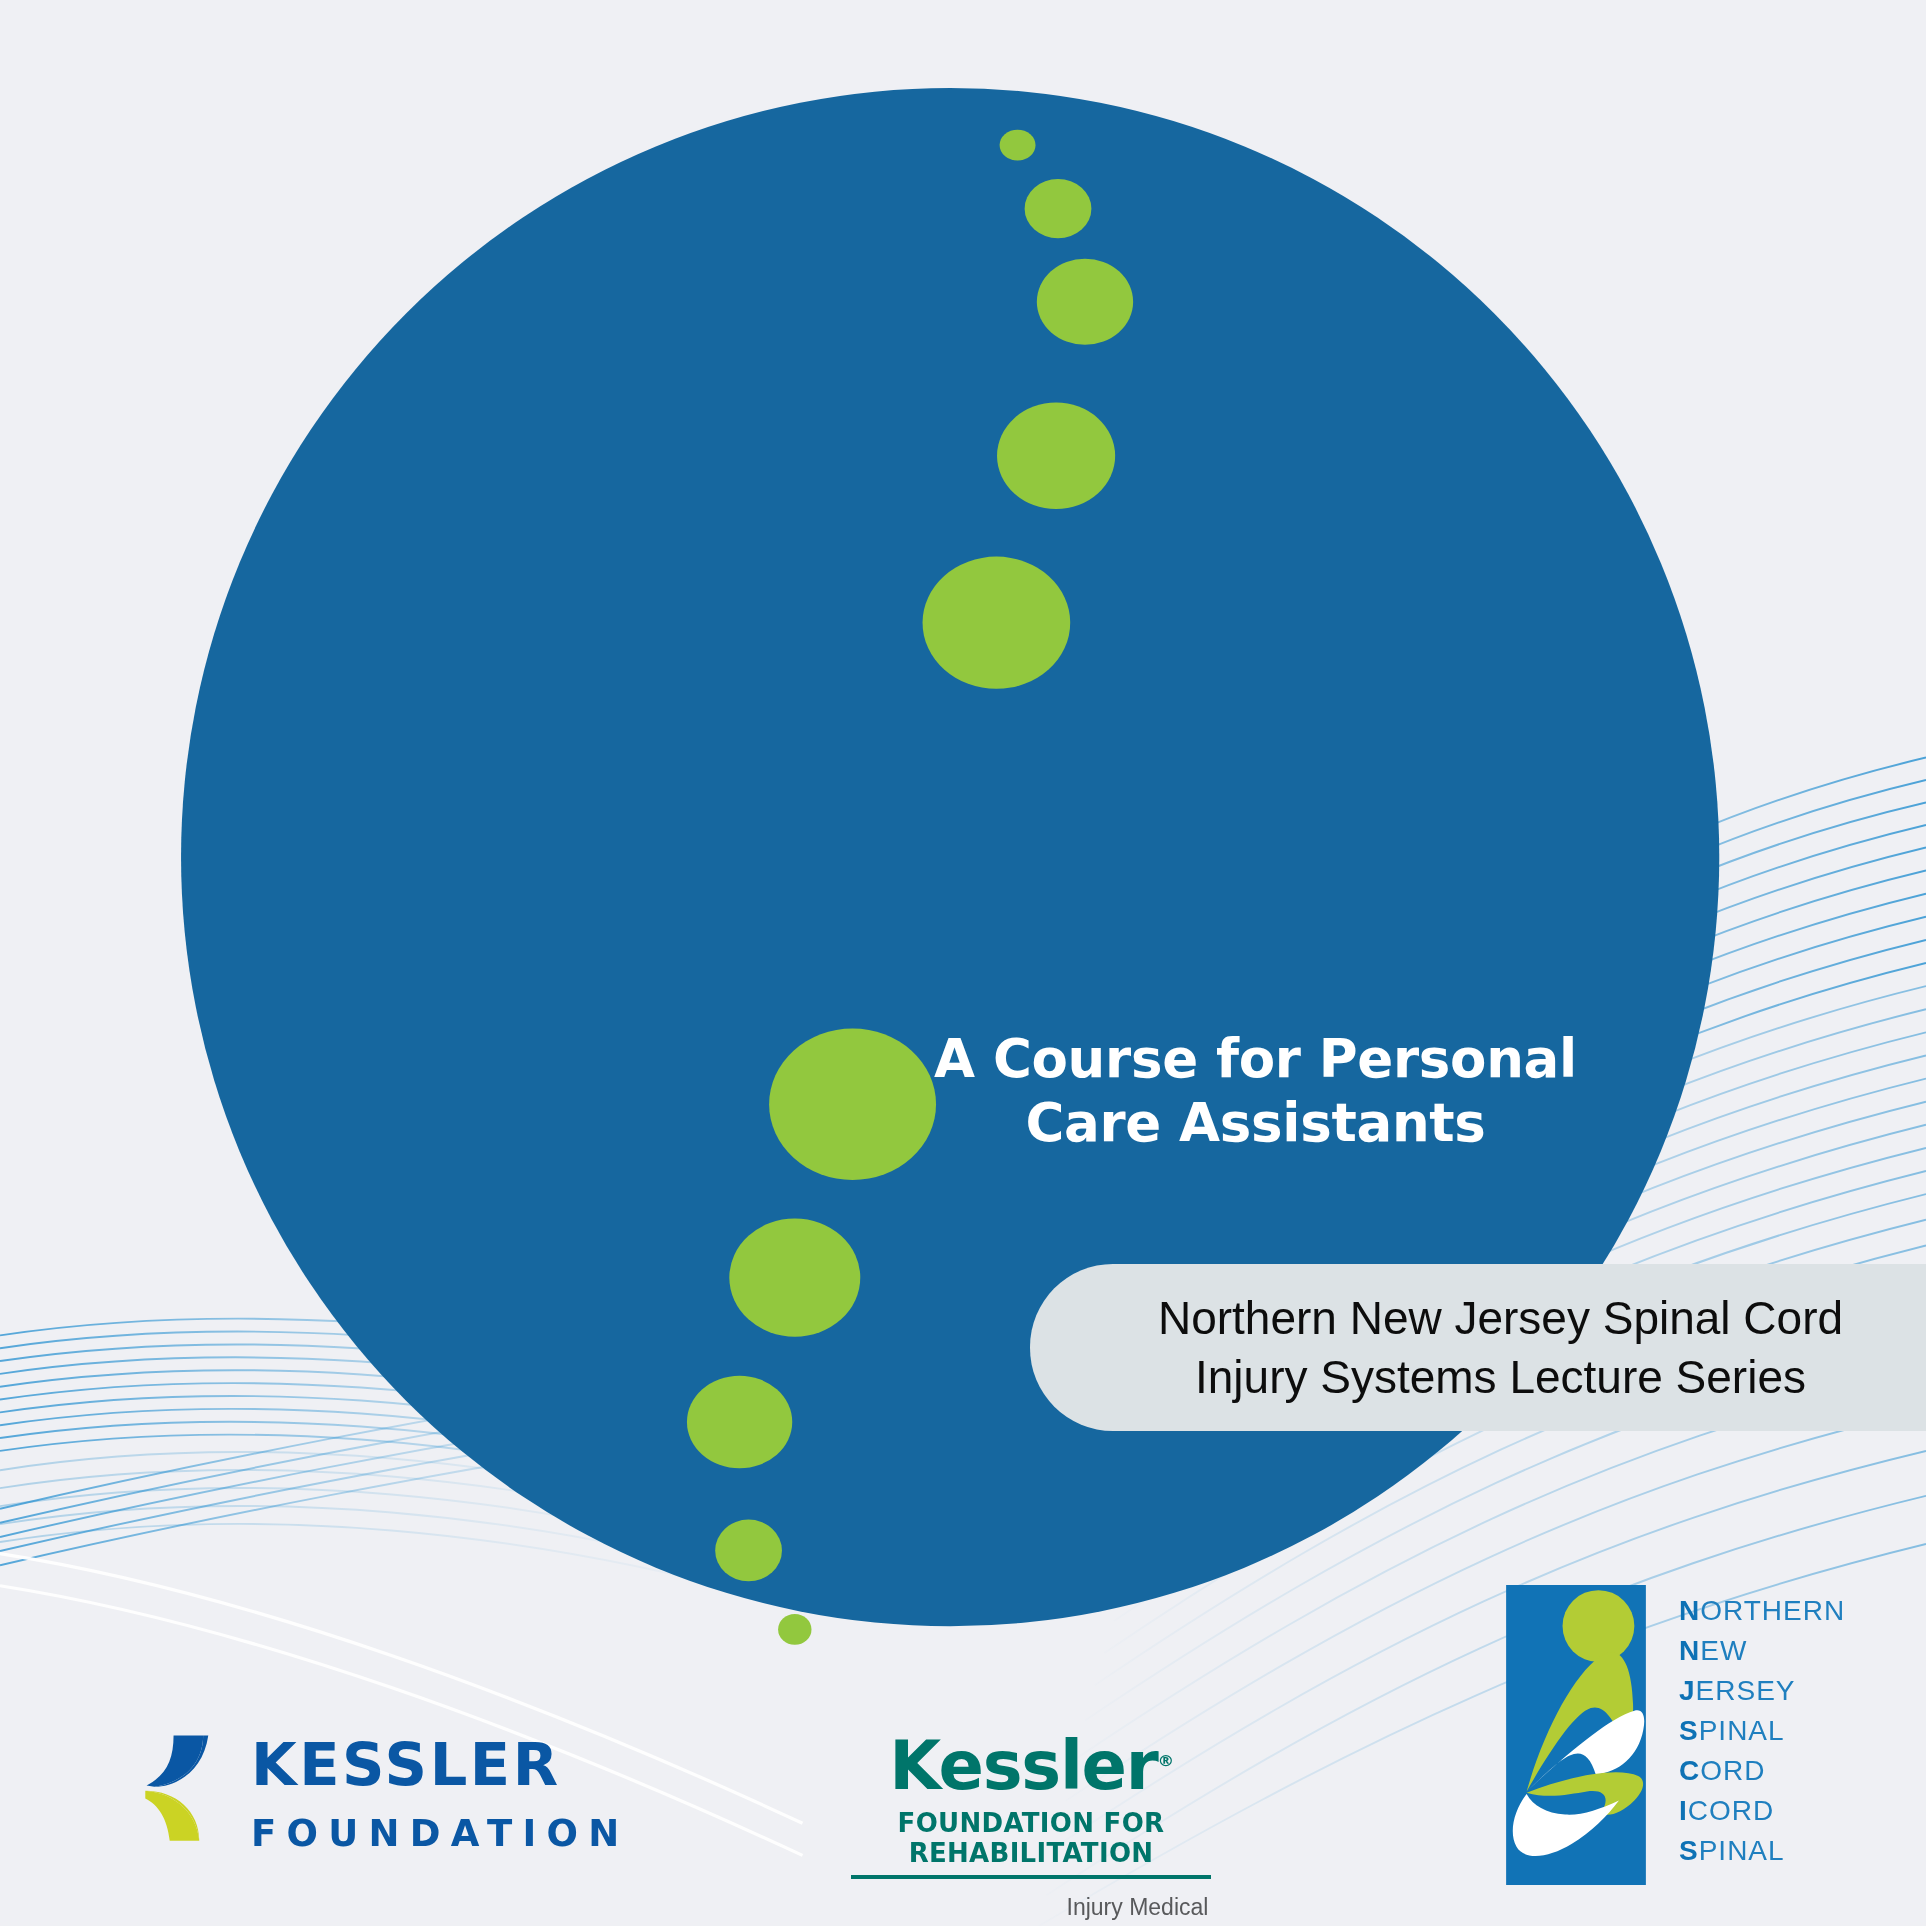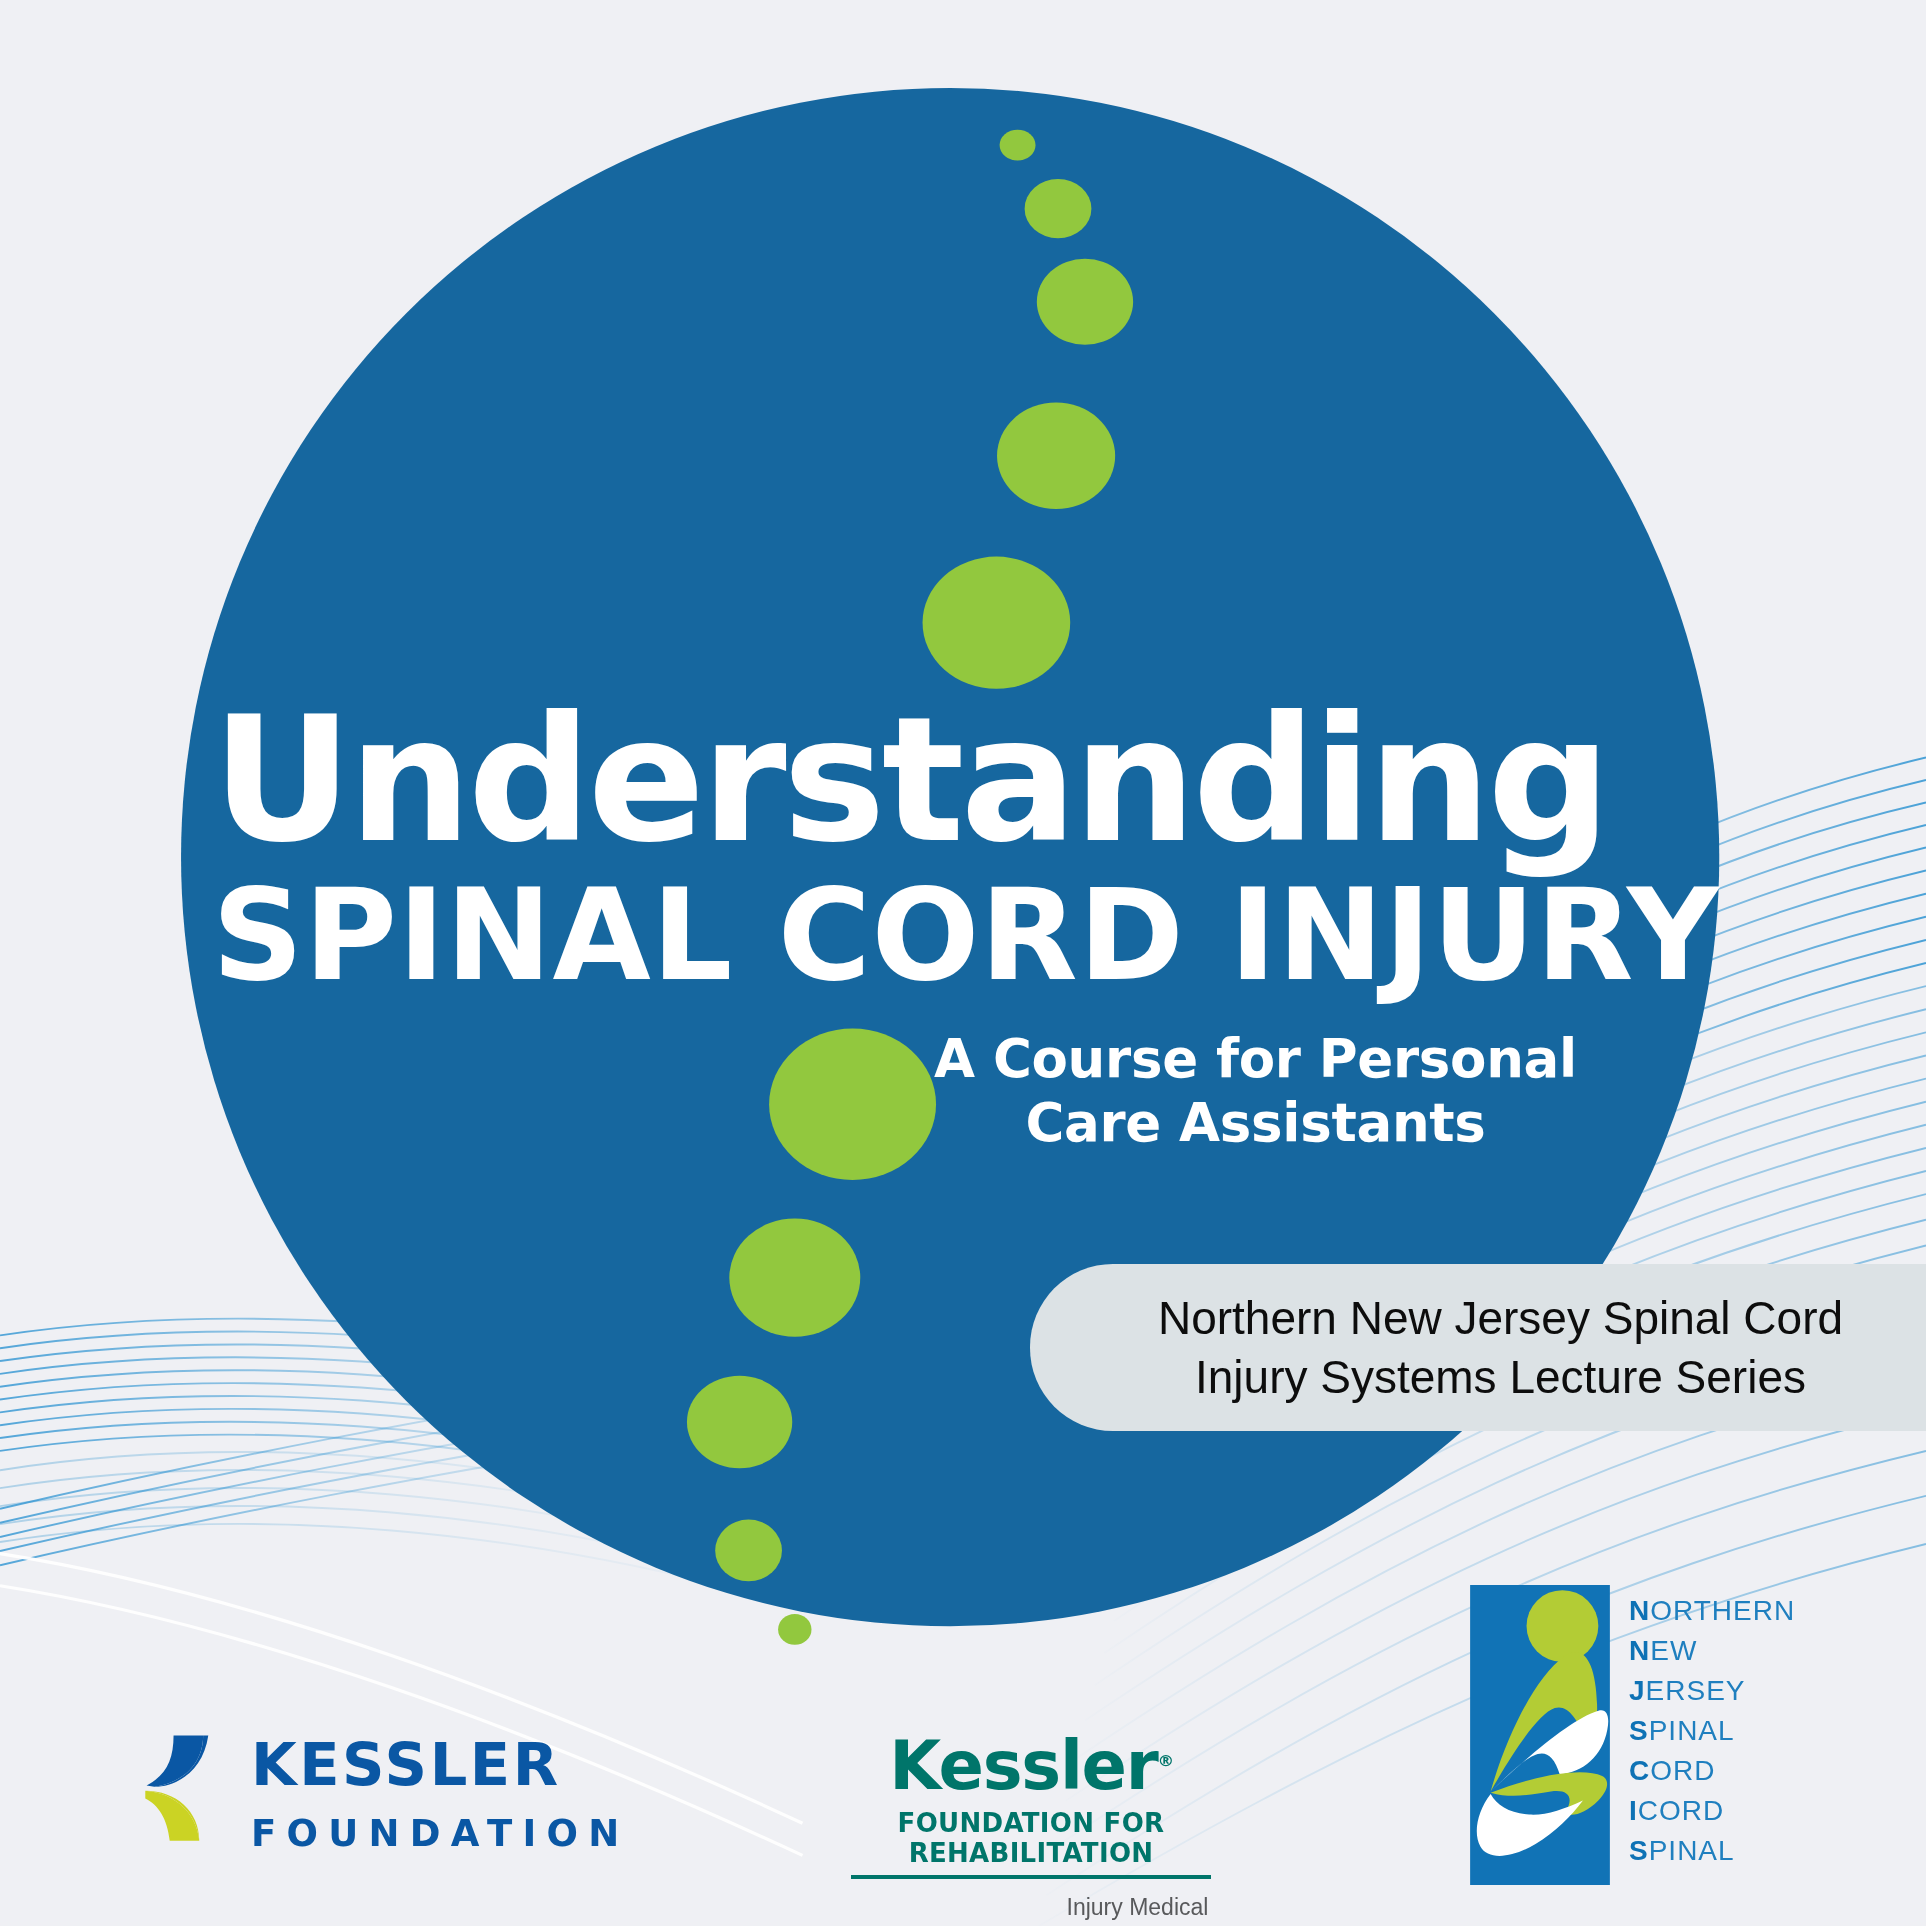--- a/index.html
+++ b/index.html
@@ -103,21 +103,21 @@
     font-weight:700;font-size:26px;line-height:29.5px;
     color:#00756a;letter-spacing:0.3px;margin-top:9px;
   }
   .ki-rule{height:4.5px;background:#00756a;margin-top:6.4px;width:100%;}
   .ki-line3{
     font-family:"Liberation Sans",sans-serif;
     font-size:23px;line-height:28px;color:#58595b;
     margin-top:14px;text-align:right;padding-right:2.6px;
   }
 
-  #nn-logo{position:absolute;left:1470px;top:1585px;z-index:50;display:flex;gap:19px;align-items:flex-start;}
+  #nn-logo{position:absolute;left:1506px;top:1585px;z-index:50;display:flex;gap:33px;align-items:flex-start;}
   #nn-words{
     padding-top:6.4px;
     font-family:"Liberation Sans",sans-serif;
     font-size:28px;line-height:40px;
     color:#1f7fbf;letter-spacing:1px;
   }
   #nn-words b{font-weight:700;color:#0e72b5;}
   #nn-words div{white-space:nowrap;}
 </style>
 </head>
@@ -231,24 +231,20 @@
     </g>
     <g fill="#92c83e">
       <ellipse cx="1328" cy="1720" rx="130" ry="118"></ellipse>
       <ellipse cx="1238" cy="1990" rx="102" ry="92"></ellipse>
       <ellipse cx="1152" cy="2215" rx="82" ry="72"></ellipse>
       <ellipse cx="1166" cy="2415" rx="52" ry="48"></ellipse>
       <ellipse cx="1238" cy="2538" rx="26" ry="24"></ellipse>
     </g>
   </svg>
 
-  <div id="title-block">
-    <h1 id="main-title">Understanding</h1>
-    <h2 id="sub-title">SPINAL CORD INJURY</h2>
-  </div>
 
   <div id="course-line">
     <div>A Course for Personal</div>
     <div>Care Assistants</div>
   </div>
 
   <div id="banner">
     <div id="banner-text">
       <div>Northern New Jersey Spinal Cord</div>
       <div>Injury Systems Lecture Series</div>

